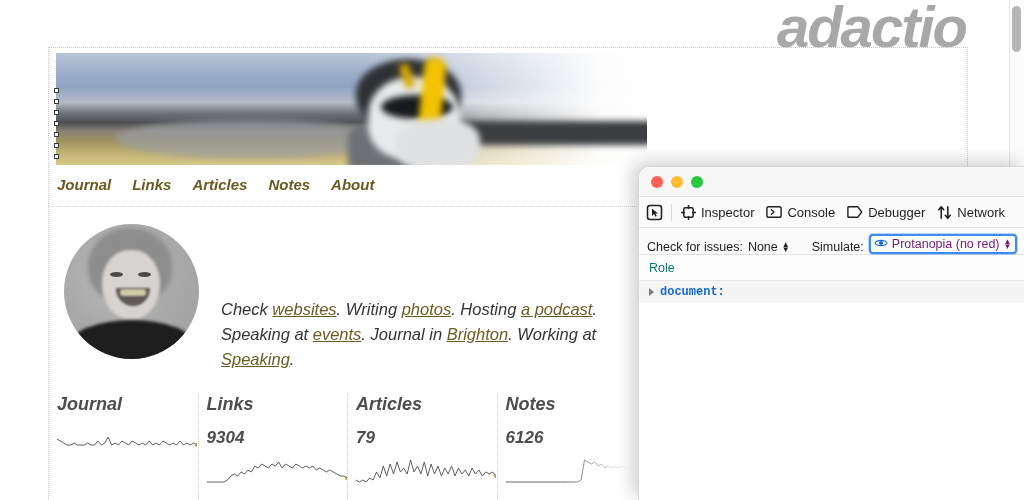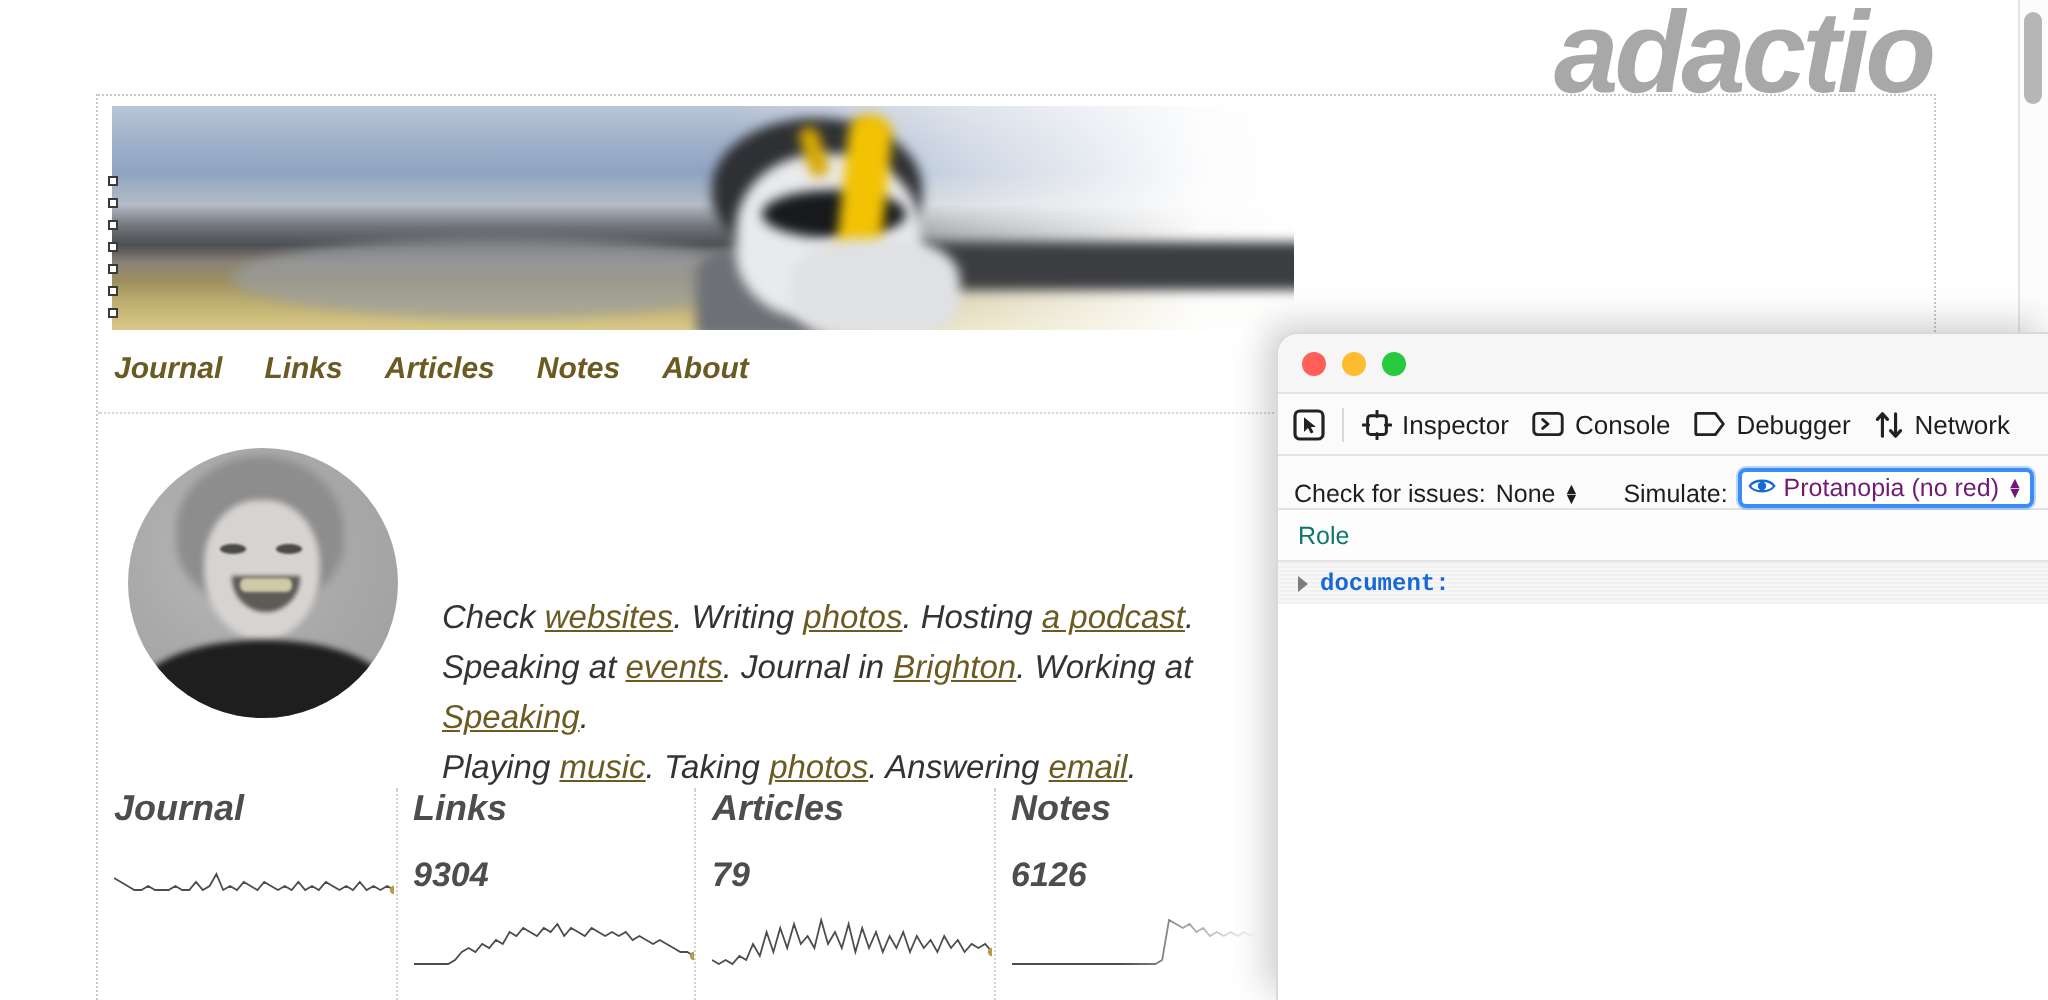--- a/index.html
+++ b/index.html
@@ -293,21 +293,20 @@
     <div class="eyeR"></div>
     <div class="smile"></div>
     <div class="teeth"></div>
     <div class="shirt"></div>
   </div>
 
 
   <div id="bio-lines">
       <div><span>Check </span><a href="#">websites</a><span>. Writing </span><a href="#">photos</a><span>. Hosting </span><a href="#">a podcast</a><span>.</span></div>
       <div><span>Speaking at </span><a href="#">events</a><span>. Journal in </span><a href="#">Brighton</a><span>. Working at </span><a href="#">Speaking</a><span>.</span></div>
-      <div><span>Playing </span><a href="#">music</a><span>. Taking </span><a href="#">photos</a><span>. Answering </span><a href="#">email</a><span>.</span></div>
     </div>
 
   <div id="stats">
       <div class="col">
         <div class="lab">Journal</div>
         <div class="spark"><svg width="140" height="30" viewBox="0 0 140 30">
             <path d="M0.0 14.0 L3.4 16.0 L6.8 18.0 L10.2 20.0 L13.7 20.0 L17.1 18.0 L20.5 20.0 L23.9 20.0 L27.3 20.0 L30.7 18.0 L34.1 20.0 L37.6 20.0 L41.0 16.0 L44.4 20.0 L47.8 18.0 L51.2 12.0 L54.6 20.0 L58.0 18.0 L61.5 20.0 L64.9 16.0 L68.3 18.0 L71.7 20.0 L75.1 16.0 L78.5 18.0 L82.0 20.0 L85.4 18.0 L88.8 20.0 L92.2 16.0 L95.6 20.0 L99.0 18.0 L102.4 20.0 L105.9 16.0 L109.3 18.0 L112.7 20.0 L116.1 18.0 L119.5 20.0 L122.9 16.0 L126.3 20.0 L129.8 18.0 L133.2 20.0 L136.6 18.0 L140.0 20.0 " fill="none" stroke="#4d4d4d" stroke-width="0.9"></path>
             <circle cx="140" cy="20" r="2.1" fill="#b79a4a"></circle>
           </svg></div>
       </div>

